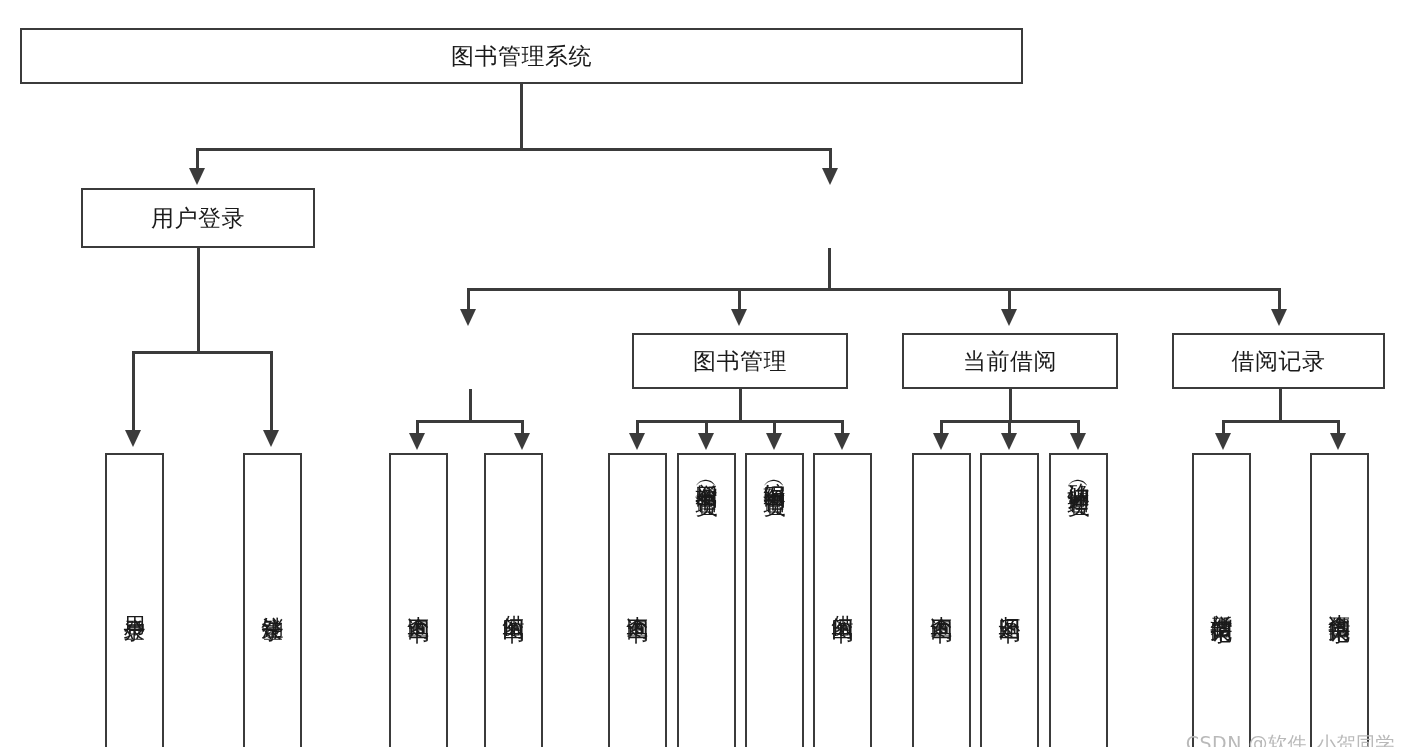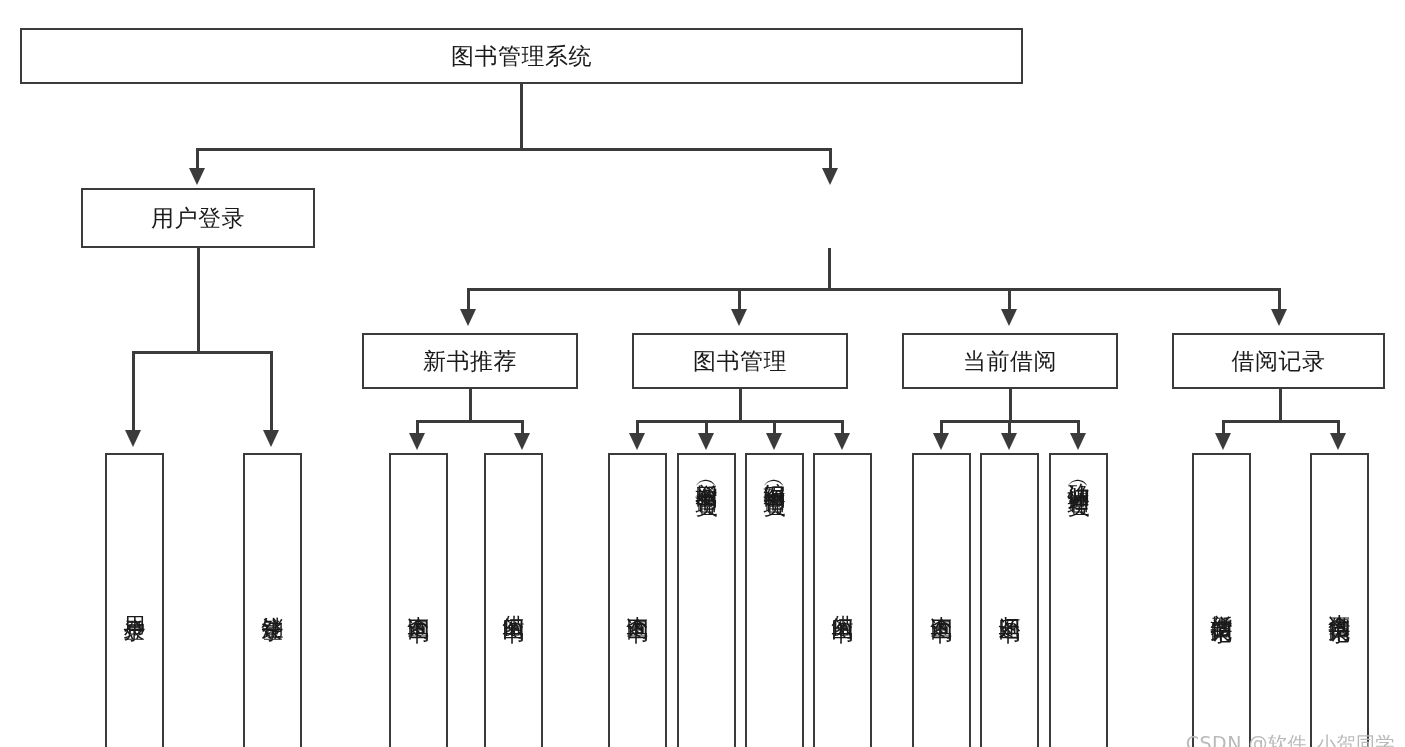--- a/index.html
+++ b/index.html
@@ -118,23 +118,20 @@
   <div class="edge hline" style="left:468px; top:272px; width:812px; height:2.5px;"></div>
   <div class="edge vline" style="left:467px; top:272px; width:2.5px; height:22px;"></div>
   <div class="arrow" style="left:460px; top:293px;"></div>
   <div class="edge vline" style="left:738px; top:272px; width:2.5px; height:22px;"></div>
   <div class="arrow" style="left:731px; top:293px;"></div>
   <div class="edge vline" style="left:1008px; top:272px; width:2.5px; height:22px;"></div>
   <div class="arrow" style="left:1001px; top:293px;"></div>
   <div class="edge vline" style="left:1278px; top:272px; width:2.5px; height:22px;"></div>
   <div class="arrow" style="left:1271px; top:293px;"></div>
 
-  <div class="node h" style="left:362px; top:317px; width:216px; height:56px;">
-    <span class="node-label">新书推荐</span>
-  </div>
   <div class="node h" style="left:632px; top:317px; width:216px; height:56px;">
     <span class="node-label">图书管理</span>
   </div>
   <div class="node h" style="left:902px; top:317px; width:216px; height:56px;">
     <span class="node-label">当前借阅</span>
   </div>
   <div class="node h" style="left:1172px; top:317px; width:213px; height:56px;">
     <span class="node-label">借阅记录</span>
   </div>
 

